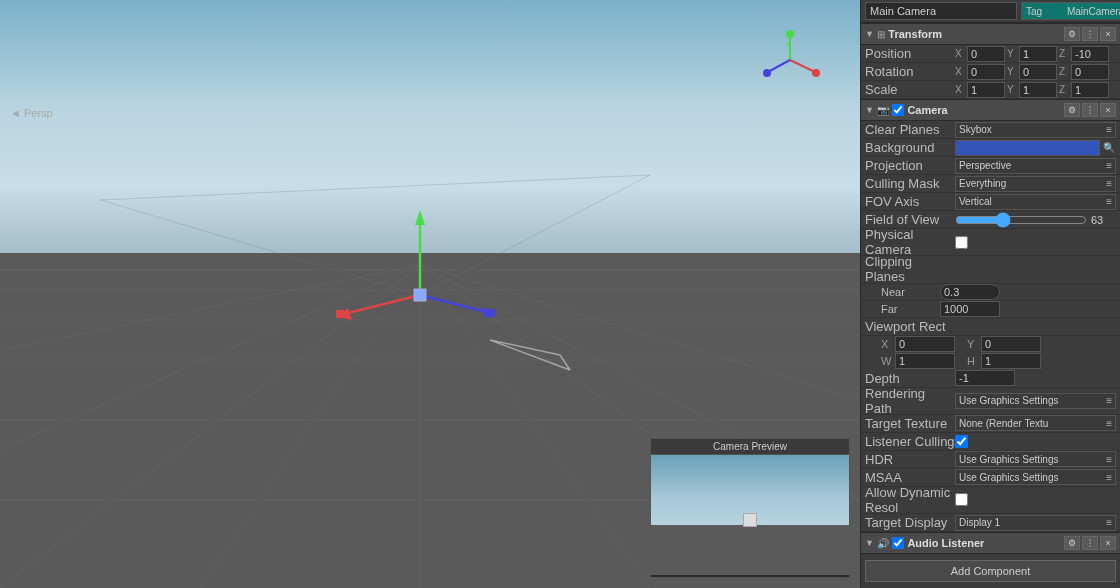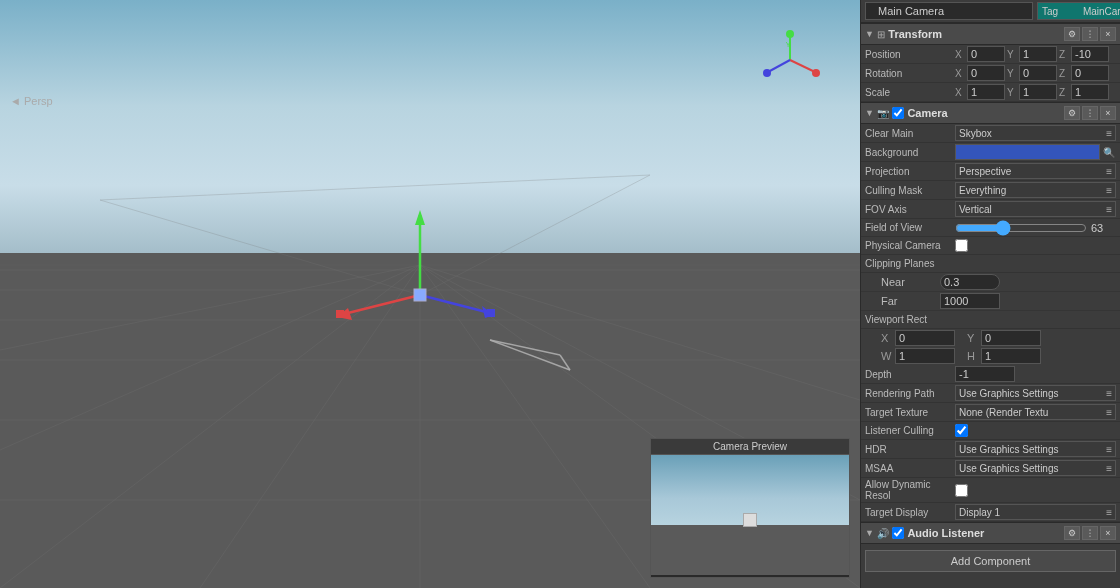--- a/index.html
+++ b/index.html
@@ -21,21 +21,21 @@
       background: #5a5a5a;
     }
 
     
     .scene-gizmo {
       position: absolute; top: 30px; right: 40px; width: 60px; height: 60px;
     }
 
     
     .persp-label {
-      position: absolute; left: 10px; top: 95px; color: #aaa; font-size: 11px;
+      position: absolute; left: 10px; top: 107px; color: #aaa; font-size: 11px;
     }
 
     
     .camera-preview {
       position: absolute; bottom: 10px; right: 10px; width: 200px; height: 140px;
       background: #2a2a2a; border: 1px solid #555;
     }
     .camera-preview-header {
       background: #3a3a3a; color: #ccc; font-size: 10px; padding: 2px 14px; text-align: center;
       border-bottom: 1px solid #555;
@@ -91,21 +91,21 @@
     .section-btn {
       background: #5a5a5a; border: 1px solid #666; color: #ccc; font-size: 9px;
       width: 16px; height: 14px; cursor: pointer; display: flex; align-items: center; justify-content: center;
     }
 
     
     .prop-row {
       display: flex; align-items: center; padding: 1px 4px; min-height: 18px;
       border-bottom: 1px solid rgba(0,0,0,0.15);
     }
-    .prop-label { width: 90px; color: #bbb; font-size: 10px; flex-shrink: 0; }
+    .prop-label { width: 90px; color: #bbb; font-size: 13px; flex-shrink: 0; }
     .prop-value { flex: 1; display: flex; align-items: center; gap: 2px; }
 
     .field-box {
       background: #2a2a2a; border: 1px solid #555; color: #ccc; font-size: 11px;
       padding: 1px 3px; height: 16px; min-width: 30px;
     }
     .dropdown-field {
       background: #3a3a3a; border: 1px solid #555; color: #ccc; font-size: 10px;
       padding: 1px 3px; height: 16px; flex: 1; display: flex; align-items: center;
       justify-content: space-between; cursor: pointer;
@@ -235,21 +235,21 @@
         <div class="cam-preview-sky"></div>
         <div class="cam-preview-ground"></div>
         <div class="cam-preview-marker"></div>
       </div>
     </div>
   </div>
 
   <div class="inspector-panel">
 
     <div class="inspector-top-bar">
-      <input type="text" style="flex: 1 1 0%; background: rgb(42, 42, 42); border: 1px solid rgb(85, 85, 85); color: rgb(204, 204, 204); padding: 1px 12px; font-size: 11px; height: 18px;" value="Main Camera">
+      <input type="text" style="flex: 1 1 0%; background: rgb(42, 42, 42); border: 1px solid rgb(85, 85, 85); color: rgb(204, 204, 204); padding: 1px 4px; font-size: 11px; height: 18px;" value="Main Camera">
       <div class="dropdown-btn">
         <span>Tag</span>&nbsp;<span>MainCamera</span>
       </div>
 
     </div>
 
     <div class="section-header">
       <span class="section-arrow">▼</span>
       <span style="color:#aaa; font-size:10px;">⊞</span>
       <span class="section-title">Transform</span>
@@ -302,21 +302,21 @@
       <input type="checkbox" class="section-checkbox" checked="" style="">
       <span class="section-title">Camera</span>
       <div class="section-btns">
         <div class="section-btn">⚙</div>
         <div class="section-btn">⋮</div>
         <div class="section-btn">×</div>
       </div>
     </div>
 
     <div class="prop-row">
-      <span class="prop-label">Clear Main</span>
+      <span class="prop-label">Clear Planes</span>
       <div class="dropdown-field">
         <span>Skybox</span>
       </div>
     </div>
 
     <div class="prop-row">
       <span class="prop-label">Background</span>
       <div class="prop-value">
         <div class="color-field"></div>
         <span class="color-eyedropper">🔍</span>

